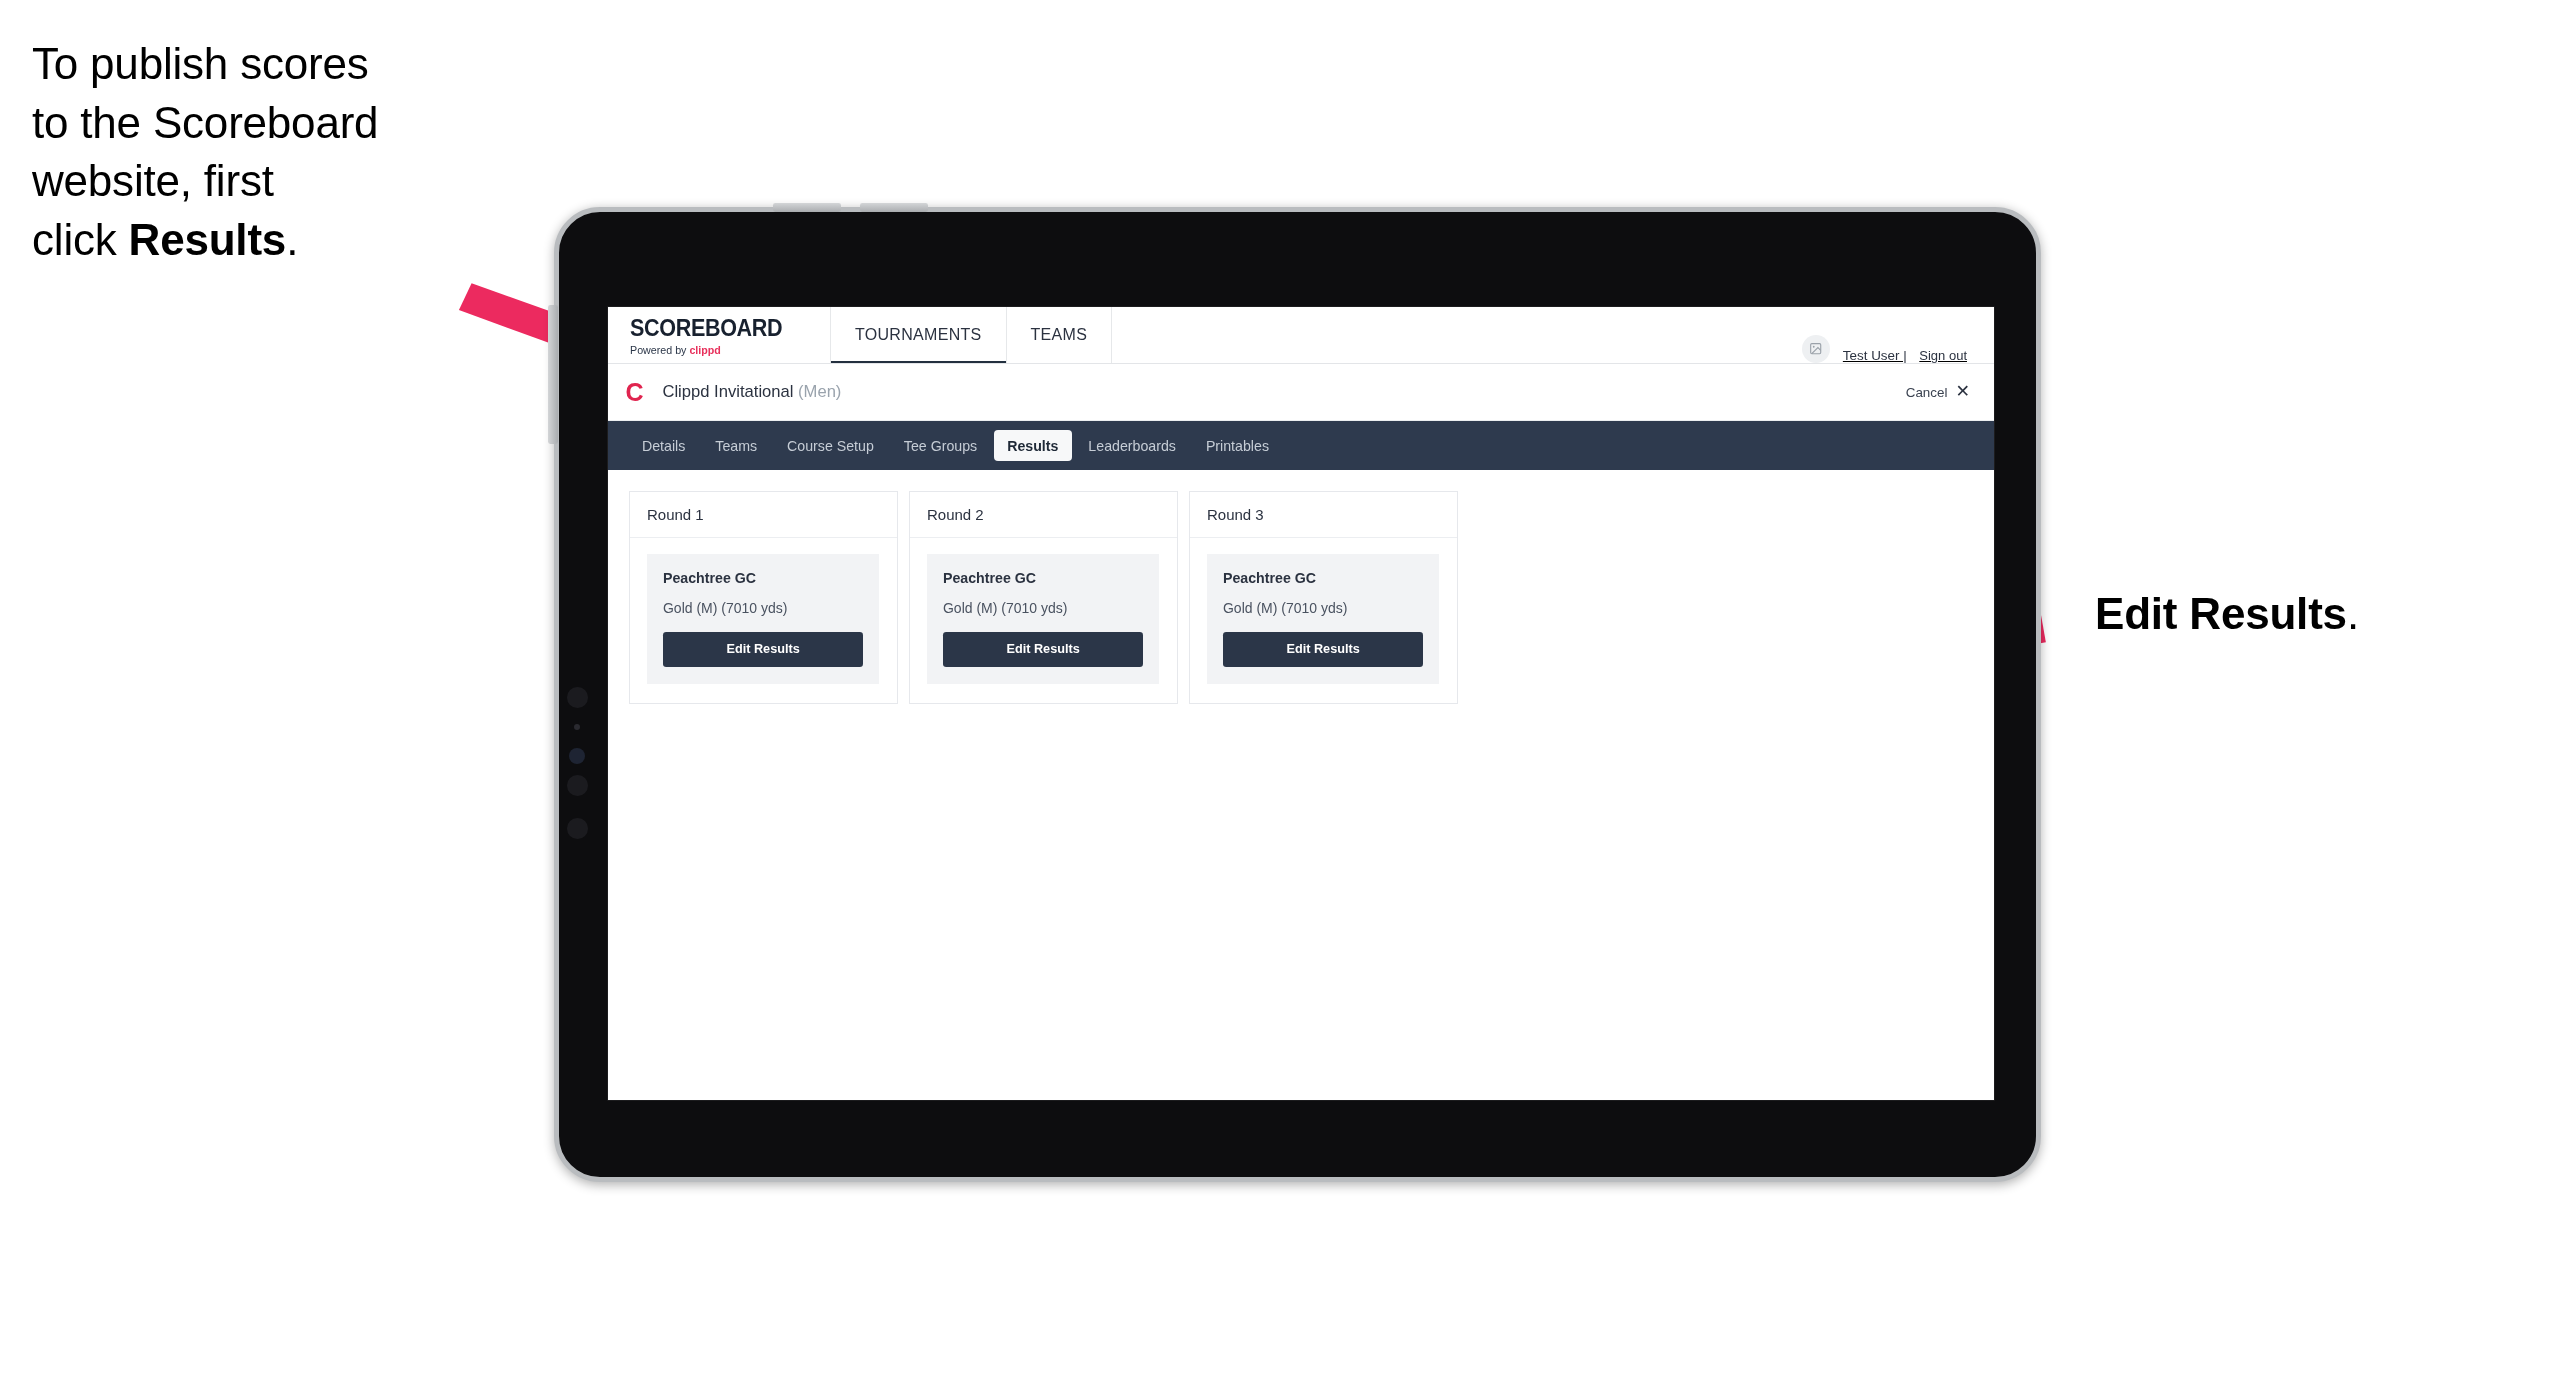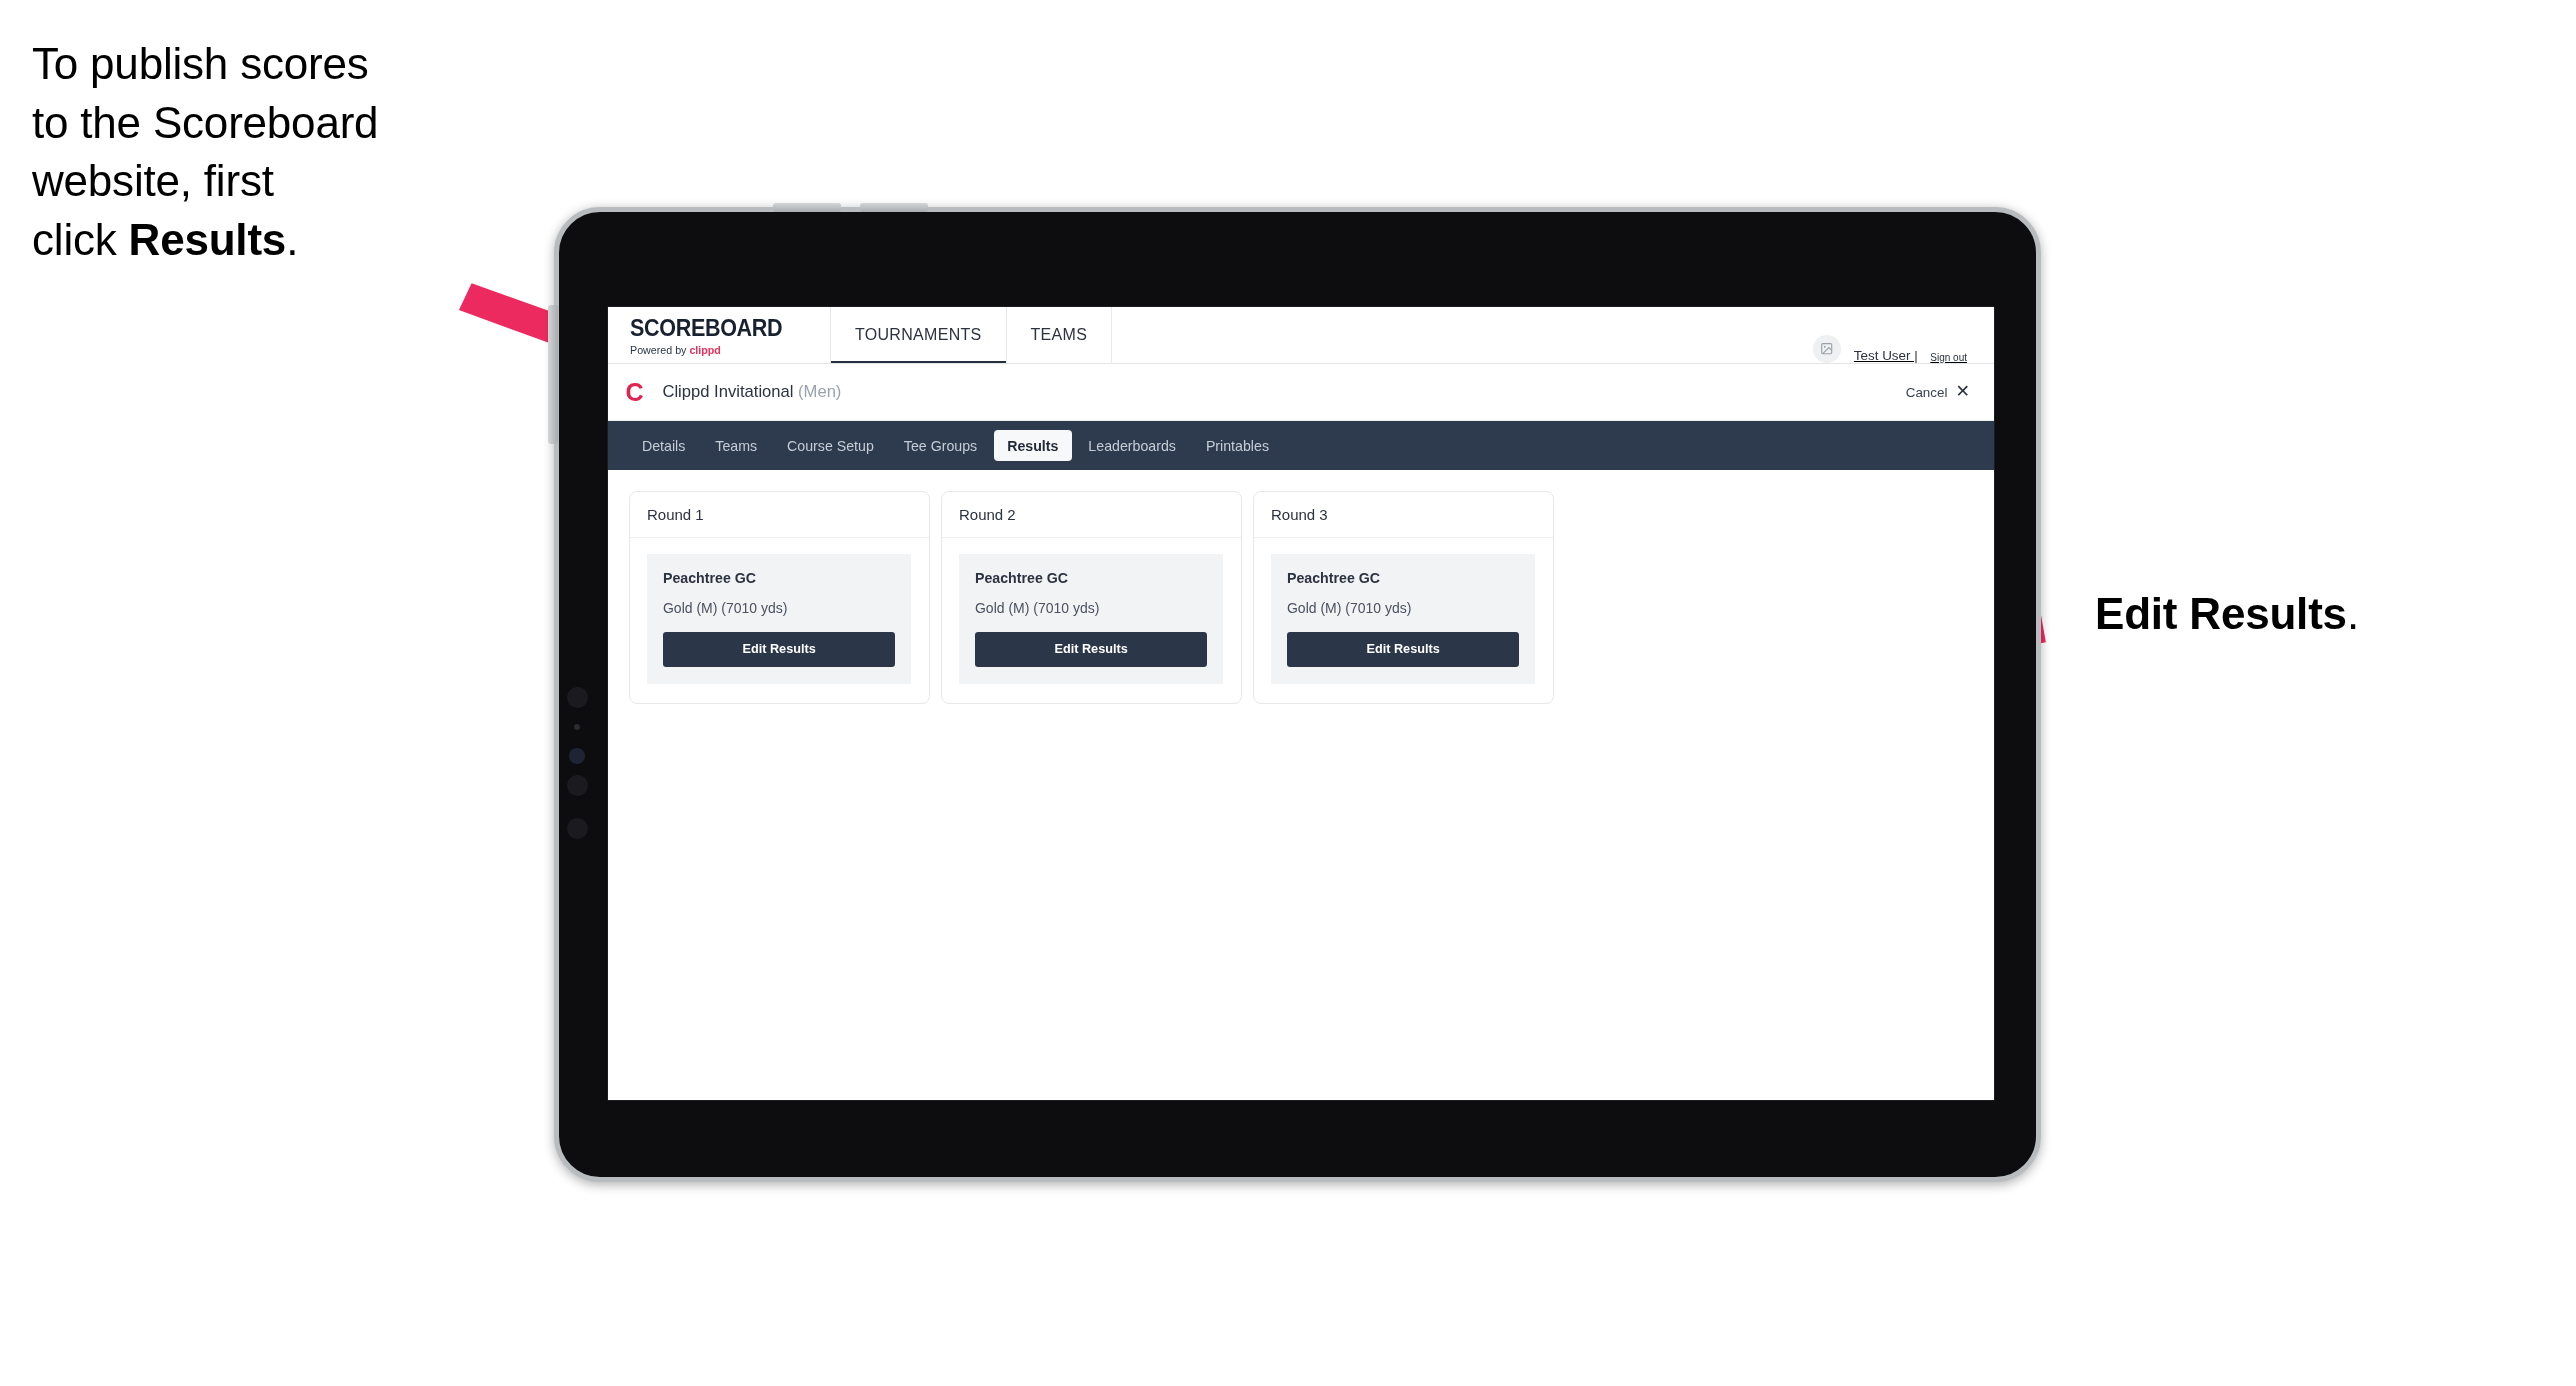--- a/index.html
+++ b/index.html
@@ -115,21 +115,21 @@
     padding-right: 27px;
     text-decoration: underline;
   }
   .avatar {
     width: 28.5px; height: 28.5px; border-radius: 50%;
     background: #eef0f2;
     display: flex; align-items: center; justify-content: center;
   }
   .avatar svg { width: 13.4px; height: 13.4px; }
   .user-name { font-size: 13.4px; color: #2b3240; }
-  .sign-out { font-size: 10px; color: #2b3240; cursor: pointer; }
+  .sign-out { font-size: 13px; color: #2b3240; cursor: pointer; }
 
   
   .tourn-bar {
     display: flex; align-items: center;
     height: 57px;
     padding: 0 24px 0 17.4px;
     background: #ffffff;
     border-bottom: 0.8px solid #eceef0;
   }
   .clippd-c {
@@ -168,24 +168,24 @@
   }
 
   
   .content {
     background: #ffffff;
     padding: 20.6px 20.6px 0 20.6px;
     height: calc(100% - 163px);
   }
   .rounds { display: flex; gap: 11px; }
   .round-card {
-    width: 301px;
+    width: 269px;
     background: #ffffff;
     border: 0.8px solid #e6e8ec;
-    border-radius: 8px;
+    border-radius: 0;
     overflow: hidden;
   }
   .round-card-head {
     padding: 14.2px 17.4px;
     border-bottom: 0.8px solid #eceef1;
     font-size: 15px;
     color: #2b3240;
   }
   .round-card-body { padding: 16px 17.4px 19px 17.4px; }
   .course-box { background: #f2f3f5; padding: 16px 16px 17.4px 16px; }

